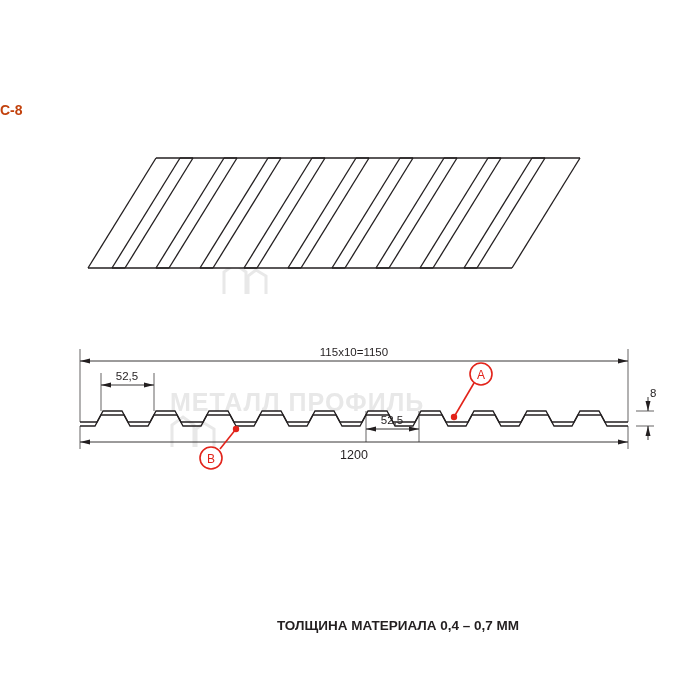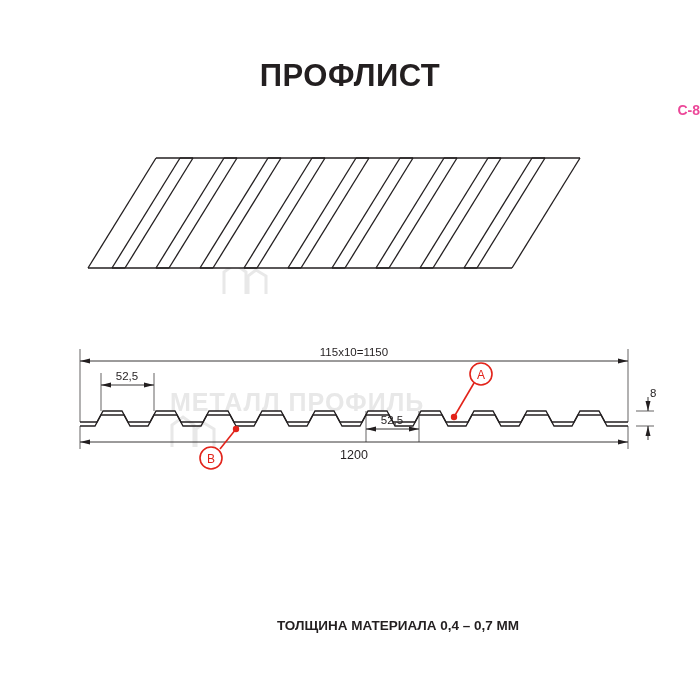--- a/index.html
+++ b/index.html
@@ -29,24 +29,24 @@
     font-size: 31px;
     font-weight: bold;
     letter-spacing: 0.5px;
     color: #231f20;
   }
   .subtitle {
     position: absolute;
     top: 102px;
     left: 0;
     width: 700px;
-    text-align: right;
+    text-align: left;
     font-size: 14px;
     font-weight: bold;
-    color: #ec4899;
+    color: #c2410c;
   }
   .footnote {
     position: absolute;
     top: 618px;
     left: 0;
     width: 700px;
     text-align: center;
     font-size: 13.5px;
     font-weight: bold;
     color: #231f20;
@@ -82,21 +82,20 @@
     pointer-events: none;
   }
   svg { display: block; overflow: visible; }
   text { font-family: "Liberation Sans", sans-serif; }
 </style>
 </head>
 <body>
 
 <div class="page">
 
-  <div class="title">ПРОФЛИСТ</div>
   <div class="subtitle">С-8</div>
 
   <div class="wm wm1">МЕТАЛЛ ПРОФИЛЬ</div>
   <div class="wm wm2">МЕТАЛЛ ПРОФИЛЬ</div>
 
   <div class="wm-mark" style="top:262px; left:222px;">
     <svg width="46" height="34" viewBox="0 0 46 34">
       <path d="M2,32 L2,10 L13,2 L24,10 L24,32" fill="none" stroke="#e8e8e8" stroke-width="3"></path>
       <path d="M26,32 L26,14 L34,8 L44,14 L44,32" fill="none" stroke="#e8e8e8" stroke-width="3"></path>
     </svg>

